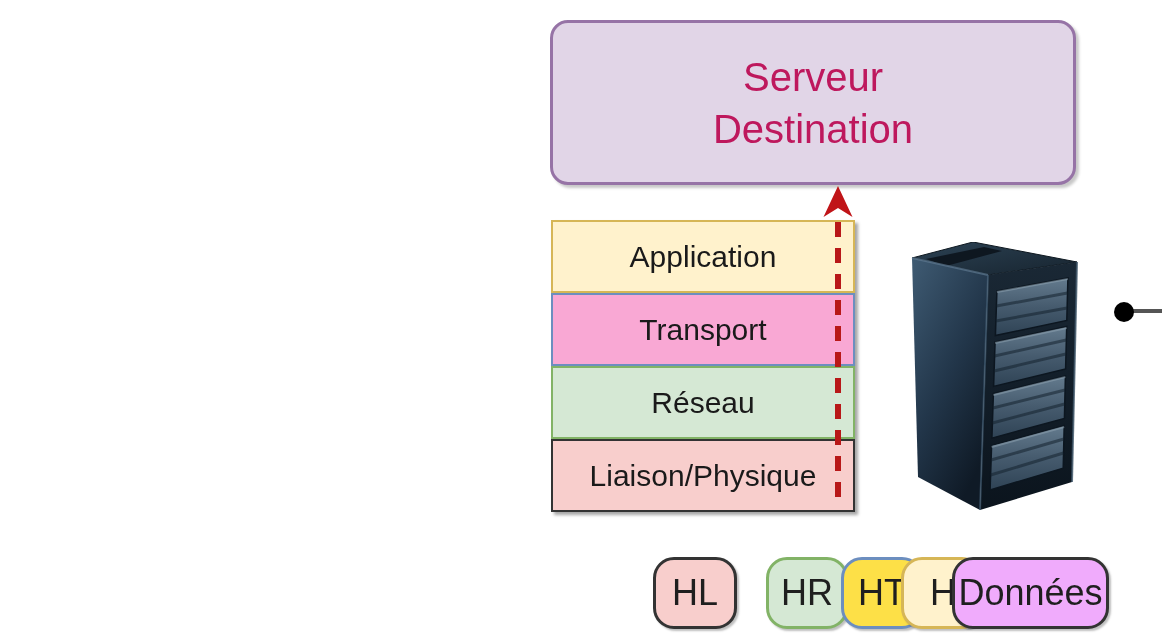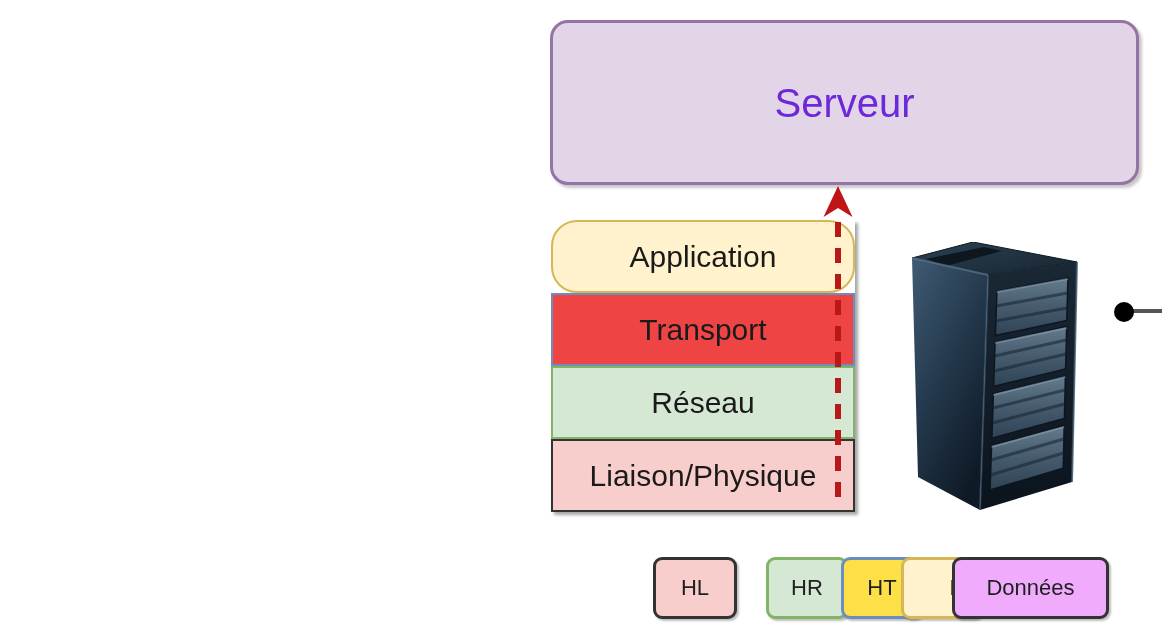--- a/index.html
+++ b/index.html
@@ -5,67 +5,68 @@
   html,body{margin:0;padding:0;background:#ffffff;}
   #canvas{
     position:relative;
     width:1162px;height:636px;
     overflow:hidden;
     background:#ffffff;
     font-family:"Liberation Sans", sans-serif;
   }
   
   .server-box{
-    position:absolute;left:550px;top:20px;width:589px;height:165px;
+    position:absolute;left:550px;top:20px;width:526px;height:165px;
     box-sizing:border-box;
     background:#E1D5E7;border:3px solid #9673A6;border-radius:18px;
     box-shadow:3px 3px 3px rgba(0,0,0,0.22);
     display:flex;flex-direction:column;align-items:center;justify-content:center;
-    font-size:40px;line-height:52px;color:#6d28d9;text-align:center;
+    font-size:40px;line-height:52px;color:#be185d;text-align:center;
   }
   
   .stack{
     position:absolute;left:551px;top:220px;width:304px;
     box-shadow:3px 3px 3px rgba(0,0,0,0.35);
   }
   .layer{
     box-sizing:border-box;width:304px;height:73px;
     display:flex;align-items:center;justify-content:center;
     font-size:30px;color:#1a1a1a;
     border:2.5px solid #000;
   }
-  .layer-app      {background:#FFF2CC;border-color:#D6B656;border-radius:26px;}
-  .layer-transport{background:#ef4444;border-color:#6C8EBF;}
+  .layer-app      {background:#FFF2CC;border-color:#D6B656;}
+  .layer-transport{background:#f9a8d4;border-color:#6C8EBF;}
   .layer-reseau   {background:#D5E8D4;border-color:#82B366;text-align:center;}
   .layer-liaison  {background:#F8CECC;border-color:#333333;}
   
   .overlay{position:absolute;left:0;top:0;width:1162px;height:636px;pointer-events:none;}
   
   .tower{position:absolute;left:900px;top:242px;width:190px;height:282px;}
   
   .legend-chip{
-    position:absolute;top:557px;height:62px;box-sizing:border-box;
+    position:absolute;top:557px;height:72px;box-sizing:border-box;
     display:flex;align-items:center;justify-content:center;
-    font-size:22px;color:#1f1f1f;
-    border:3px solid #000;border-radius:9px;
+    font-size:36px;color:#1f1f1f;
+    border:3px solid #000;border-radius:21px;
     box-shadow:2px 2px 2px rgba(0,0,0,0.25);
   }
   .chip-hl{left:653px;width:84px;background:#F8CECC;border-color:#333333;}
   .chip-hr{left:737px;width:82px;background:#D5E8D4;border-color:#82B366;margin-left:29px;}
   .chip-ht{left:841px;width:82px;background:#fde047;border-color:#6C8EBF;}
   .chip-ha{left:901px;width:82px;background:#FFF2CC;border-color:#D6B656;justify-content:flex-end;}
   .chip-donnees{left:952px;width:157px;background:#f0abfc;border-color:#333333;}
 </style>
 </head>
 <body>
 
 <div id="canvas">
 
   <div class="server-box">
     <div>Serveur</div>
+    <div>Destination</div>
   </div>
 
   <div class="stack">
     <div class="layer layer-app">
       <span>Application</span>
     </div>
     <div class="layer layer-transport">
       <span>Transport</span>
     </div>
     <div class="layer layer-reseau">

